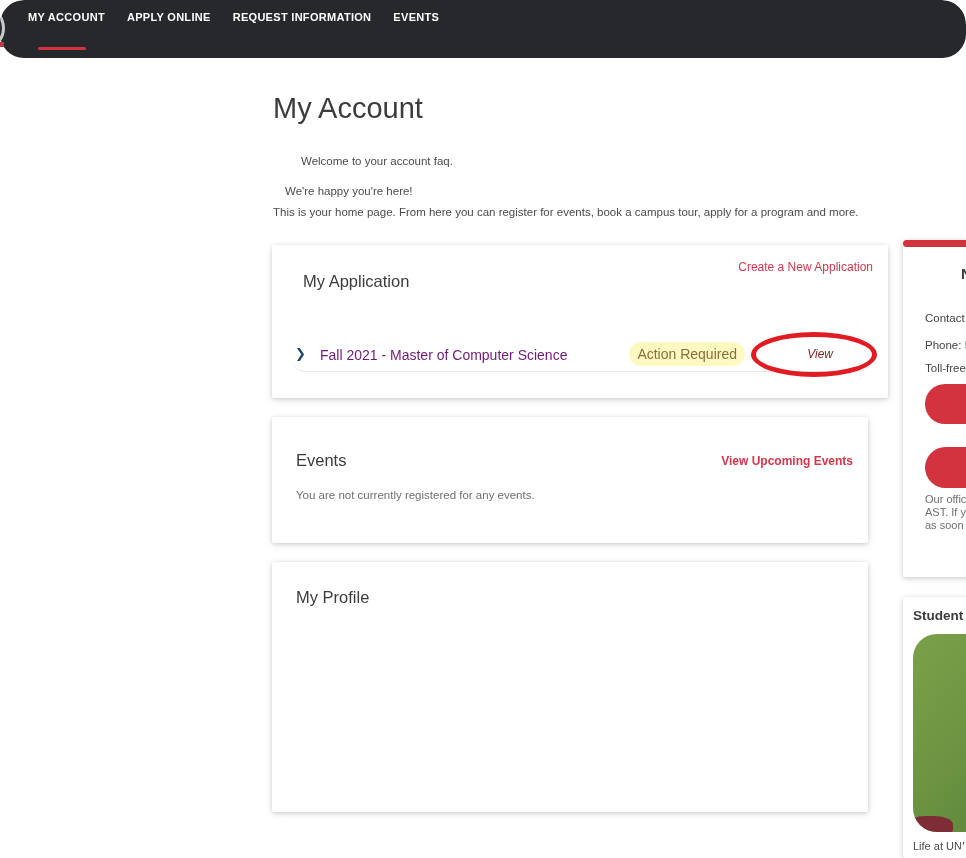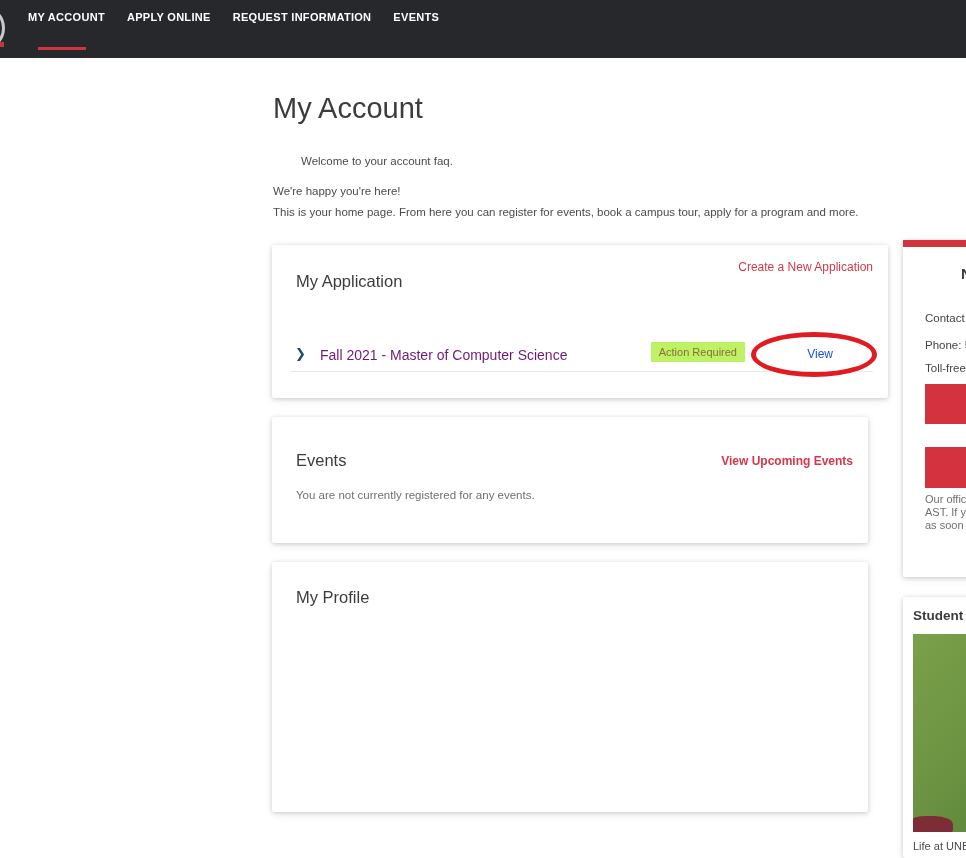--- a/index.html
+++ b/index.html
@@ -1,15 +1,15 @@
 <!DOCTYPE html>
 <html><head>
 <meta charset="utf-8">
 <style>
-  * { margin:0; padding:0; box-sizing:border-box; }
+  * { margin:0; padding:0; box-sizing:border-box;border-radius:24px; }
   html,body { width:966px; height:858px; }
   body {
     position:relative;
     overflow:hidden;
     background:#ffffff;
     font-family:"Liberation Sans","DejaVu Sans",sans-serif;
     color:#4b4b4b;
   }
   
   .topnav {
@@ -36,54 +36,54 @@
     position:absolute; left:38px; top:47px; width:48px; height:3px;
     background:#d2333f;
   }
   
   .page-title {
     position:absolute; left:273px; top:92px;
     font-size:29px; font-weight:400; color:#3c3c3c;
   }
   .intro-p { position:absolute; left:273px; font-size:11.5px; color:#4b4b4b; white-space:nowrap; }
   .intro-1 { top:155px;margin-left:28px; }
-  .intro-2 { top:185px; }
+  .intro-2 { top:185px;margin-left:12px; }
   .intro-3 { top:206px; }
 
   .card {
     position:absolute; background:#ffffff; border-radius:2px;
     box-shadow:0 1px 4px rgba(0,0,0,.16), 0 2px 10px rgba(0,0,0,.08);
   }
   .card-title { position:absolute; left:24px; font-size:16.5px; font-weight:400; color:#3c3c3c; }
   .card-link  { position:absolute; right:15px; font-size:12px; color:#d4374a; text-decoration:none; cursor:pointer; white-space:nowrap; }
 
   
   .app-card { left:272px; top:245px; width:616px; height:153px; }
-  .app-card .card-title { top:27px; }
+  .app-card .card-title { top:27px;margin-left:7px; }
   .app-card .card-link  { top:15px; }
   .app-row {
     position:absolute; left:18px; right:15px; top:95px; height:32px;
     border-bottom:1px solid #e9e9e9;
   }
   .app-chevron {
     position:absolute; left:5px; top:6px; color:#1b4971;
     font-size:13px; font-weight:bold; cursor:pointer;
   }
   .app-link {
     position:absolute; left:30px; top:7px; font-size:14px; color:#701a75;
     text-decoration:none; cursor:pointer; white-space:nowrap;
   }
   .status-badge {
     position:absolute; right:128px; top:2px;
-    background:#bef264; color:#8a6d3b; font-size:11px;
+    background:#fef9c3; color:#8a6d3b; font-size:14px;
     padding:4px 8px; white-space:nowrap;
   }
   .view-link {
-    position:absolute; right:40px; top:7px; font-size:12px; color:#1d4ed8;
-    text-decoration:none; cursor:pointer;
+    position:absolute; right:40px; top:7px; font-size:12px; color:#7f1d1d;
+    text-decoration:none; cursor:pointer;font-style:italic;
   }
   .view-annotation {
     position:absolute; left:751px; top:332px; width:126px; height:45px;
     border:5px solid #e11b22; border-radius:50%; z-index:20; pointer-events:none;
   }
   
   .events-card { left:272px; top:417px; width:596px; height:126px; }
   .events-card .card-title { top:34px; }
   .events-card .card-link  { top:37px; font-weight:600; }
   .events-empty { position:absolute; left:24px; top:72px; font-size:11.5px; color:#707070; white-space:nowrap; }

